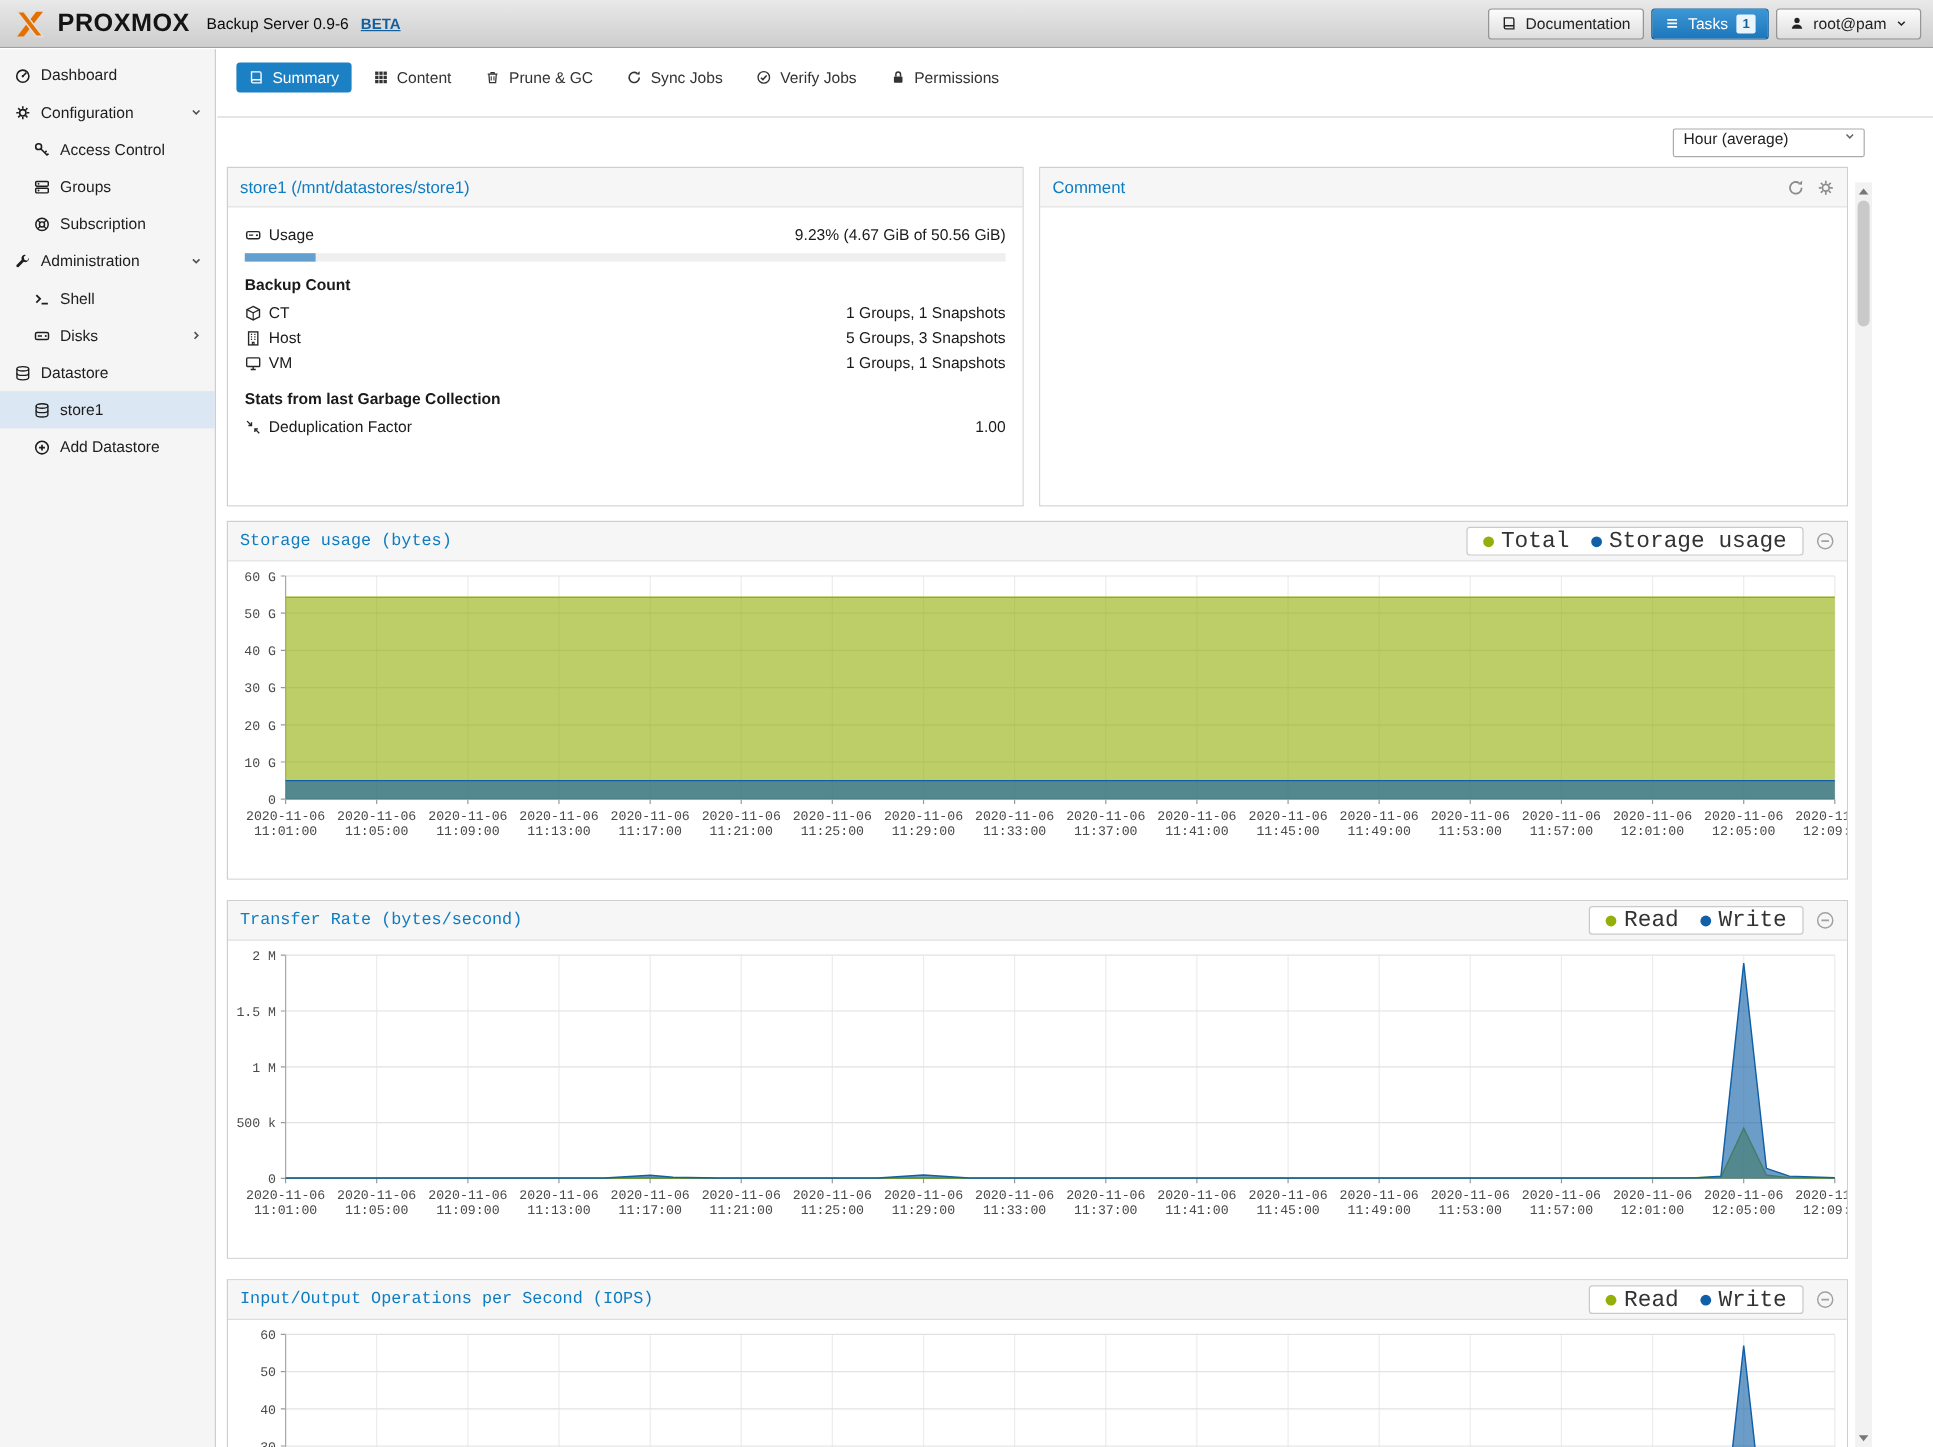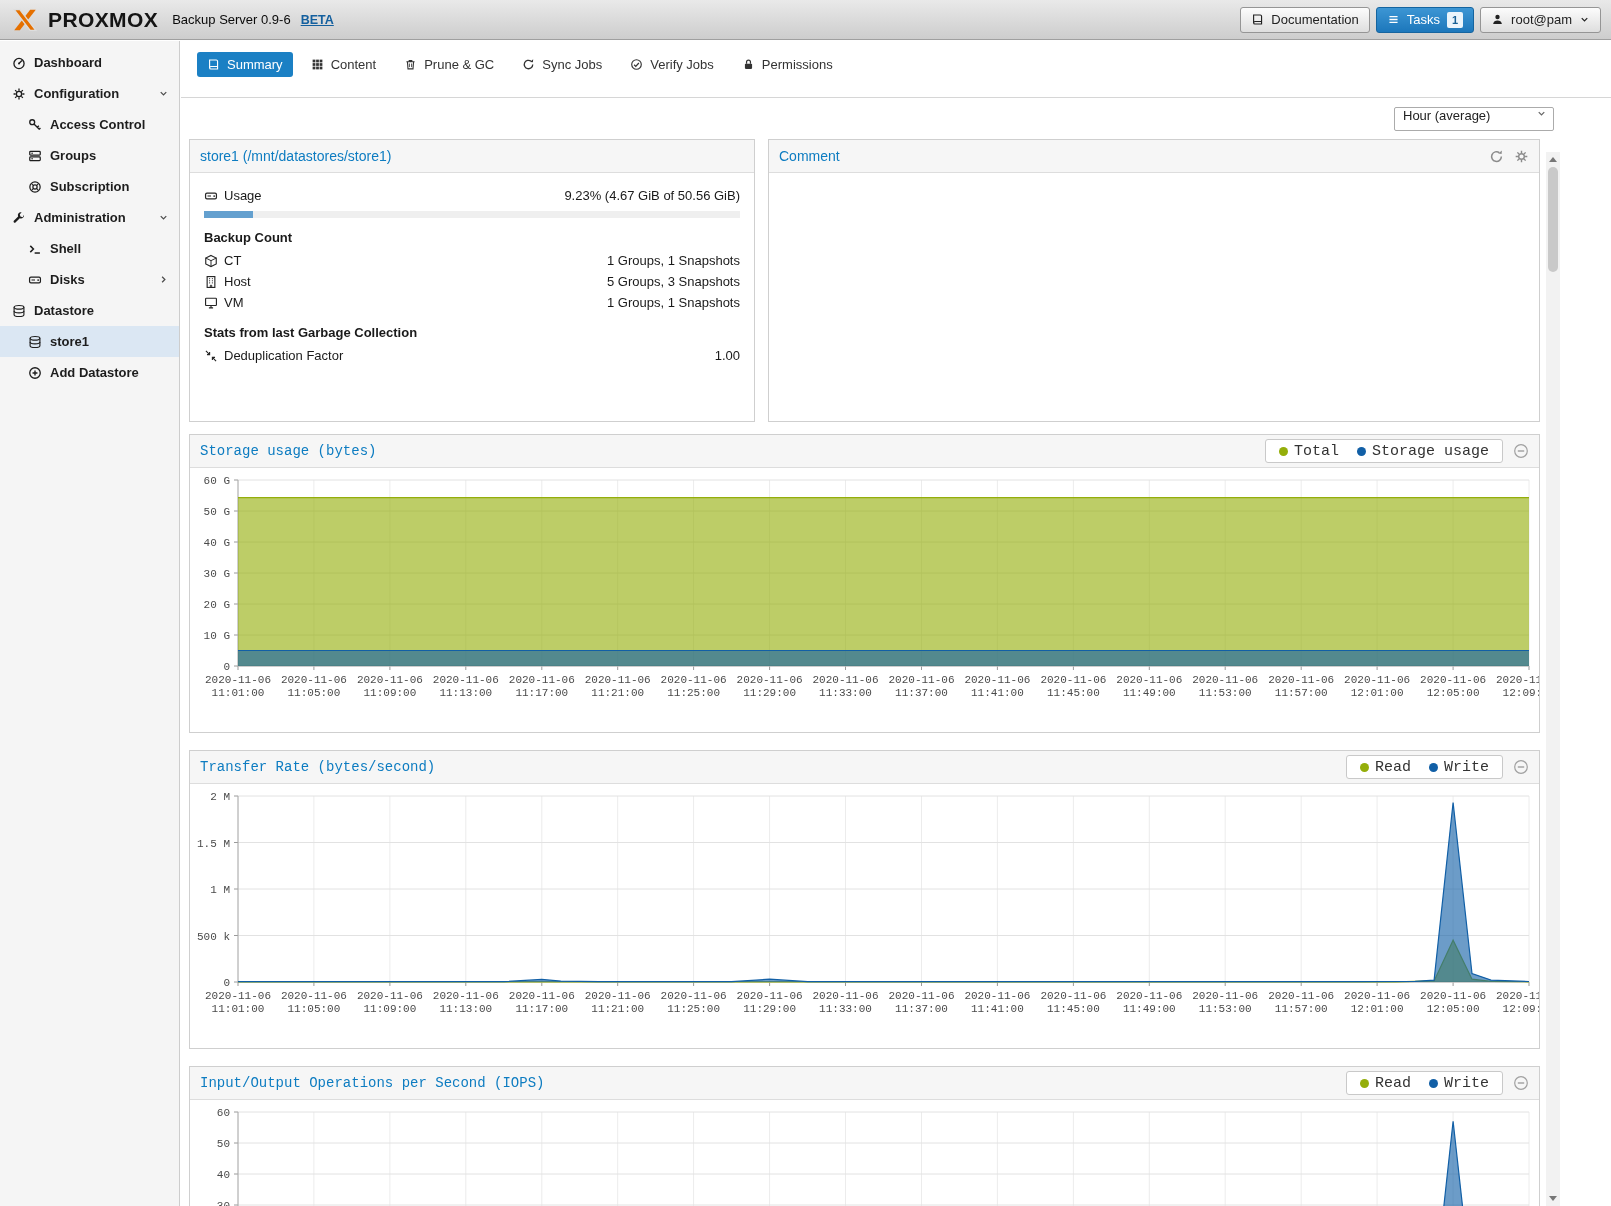--- a/index.html
+++ b/index.html
@@ -21,21 +21,21 @@
     border:1px solid #959595;border-radius:3px;background:linear-gradient(#fcfcfc,#dedede);
     font-size:13px;color:#222;font-family:inherit;cursor:pointer;}
   .hbtn .ic-svg{width:13px;height:13px;}
   .hbtn.tasks{background:linear-gradient(#3d96d4,#1c77bb);border-color:#15649f;color:#fff;}
   .badge{background:#eaf4fb;color:#175f94;border-radius:2px;padding:0 5px;font-size:11px;
     font-weight:bold;height:16px;line-height:16px;display:inline-block;}
   .hbtn .caret .ic-svg{width:11px;height:11px;}
 
   
   .sidebar{position:absolute;top:41px;left:0;bottom:0;width:180px;background:#f5f5f5;
-    border-right:1px solid #cdcdcd;box-sizing:border-box;padding-top:6px;font-weight:bold;}
+    border-right:1px solid #cdcdcd;box-sizing:border-box;padding-top:6px;}
   .side-item{height:31px;display:flex;align-items:center;gap:8px;padding:0 8px 0 12px;
     color:#1d1d1d;cursor:pointer;position:relative;box-sizing:border-box;}
   .side-item.lvl1{padding-left:28px;}
   .side-item.selected{background:#dbe7f3;}
   .side-item .arrow{position:absolute;right:10px;color:#4c4c4c;}
   .side-item .arrow .ic-svg{width:11px;height:11px;}
 
   
   .main{position:absolute;left:181px;top:41px;right:0;bottom:0;overflow:hidden;background:#fff;}
   .page-title{margin:12px 0 0 16px;font-size:15px;color:#0d7cc1;}
@@ -49,40 +49,40 @@
   .select .sel-caret{margin-left:auto;padding-right:6px;color:#666;}
   .select .sel-caret .ic-svg{width:11px;height:11px;}
 
   .content{position:relative;padding:6px 0 0 8px;width:1351px;}
   .panel{border:1px solid #cfcfcf;background:#fff;display:flex;flex-direction:column;box-sizing:border-box;}
   .panel-hd{height:33px;min-height:33px;background:#f6f6f6;border-bottom:1px solid #dddddd;
     display:flex;align-items:center;padding:0 10px;gap:10px;box-sizing:border-box;}
   .panel-title{color:#0d7cc1;font-size:14px;white-space:nowrap;}
   .panel-bd{flex:1;background:#fff;position:relative;overflow:hidden;}
   .row1{display:flex;gap:13px;height:283px;}
-  .summary-panel{width:566px;}
+  .summary-panel{width:664px;}
   .comment-panel{flex:1;}
   .hd-tools{margin-left:auto;display:flex;align-items:center;gap:10px;color:#8b8b8b;}
   .hd-tools .ic-svg{width:15px;height:15px;}
 
   
   .sum-bd{padding:12px 14px;}
   .kv{display:flex;align-items:center;padding:3px 0;}
   .kv .ic{width:20px;color:#262626;display:flex;}
   .kv .val{margin-left:auto;}
   .sec-hd{font-weight:bold;margin:12px 0 5px;}
   .usage-bar{height:7px;background:#efefef;margin:5px 0 0;}
   .usage-fill{height:100%;background:#64a0cf;width:0;}
 
   
   .chart-panel{margin-top:17px;height:299px;font-family:Liberation Mono, monospace;}
   .chart-panel.first{margin-top:12px;}
   .legend{margin-left:auto;display:flex;align-items:center;border:1px solid #c9c9c9;border-radius:3px;
     background:#fff;height:24px;padding:0 4px;box-sizing:border-box;}
-  .leg-item{display:flex;align-items:center;gap:6px;padding:0 9px;color:#333;cursor:pointer;font-size:15px;}
+  .leg-item{display:flex;align-items:center;gap:6px;padding:0 9px;color:#333;cursor:pointer;font-size:19px;}
   .dot{width:9px;height:9px;border-radius:50%;display:inline-block;}
   .collapse{color:#a0a0a0;display:flex;cursor:pointer;}
   .collapse .ic-svg{width:16px;height:16px;}
   svg.chart{width:1349px;height:238px;}
   .xt,.yt{font-size:11px;fill:#4a4a4a;}
 
   
   .vscroll{position:absolute;left:1546px;top:152px;bottom:0;width:14px;background:#f2f2f2;}
   .scroll-btn{height:14px;display:flex;align-items:center;justify-content:center;cursor:pointer;}
   .tri-up{width:0;height:0;border-left:4px solid transparent;border-right:4px solid transparent;border-bottom:5px solid #777;}

